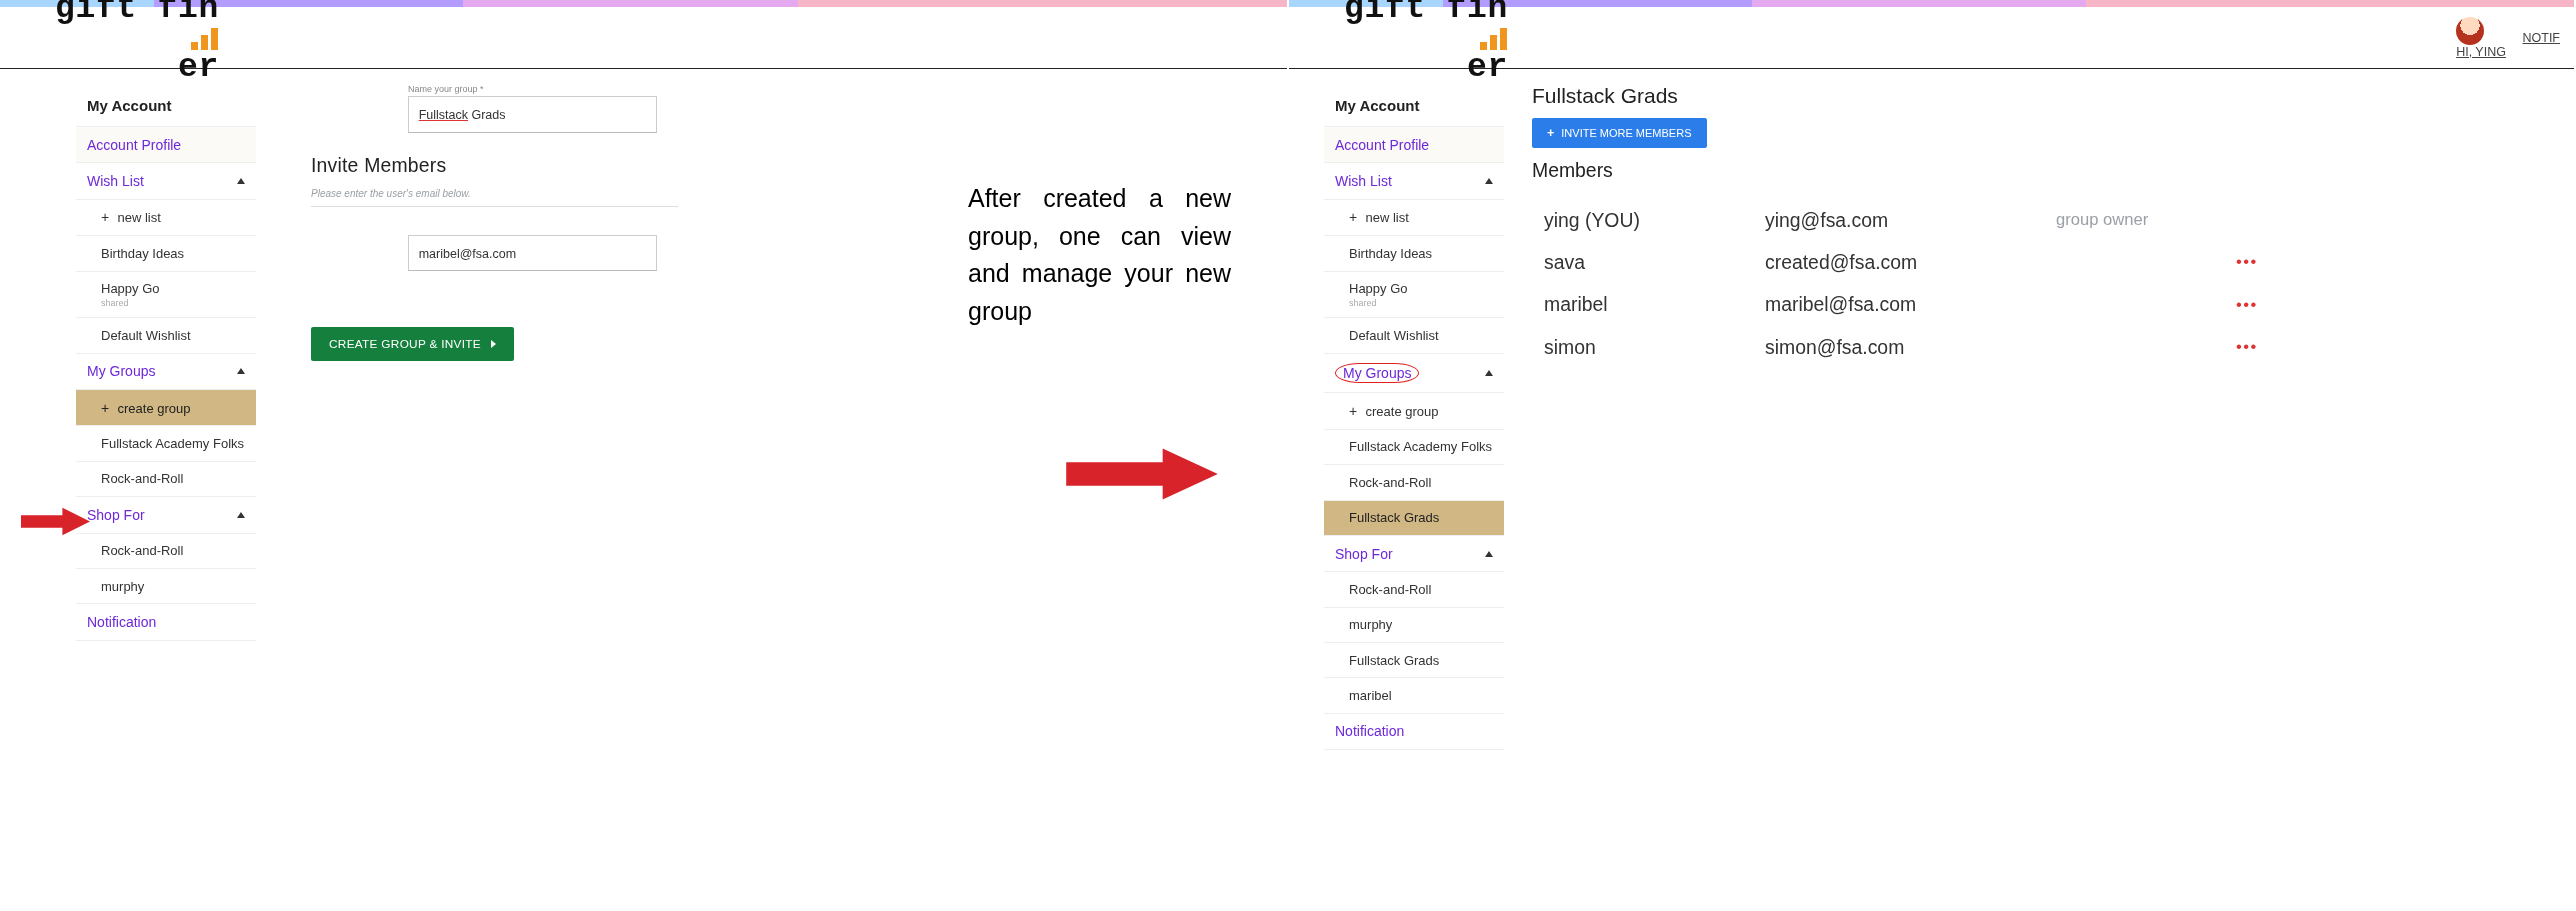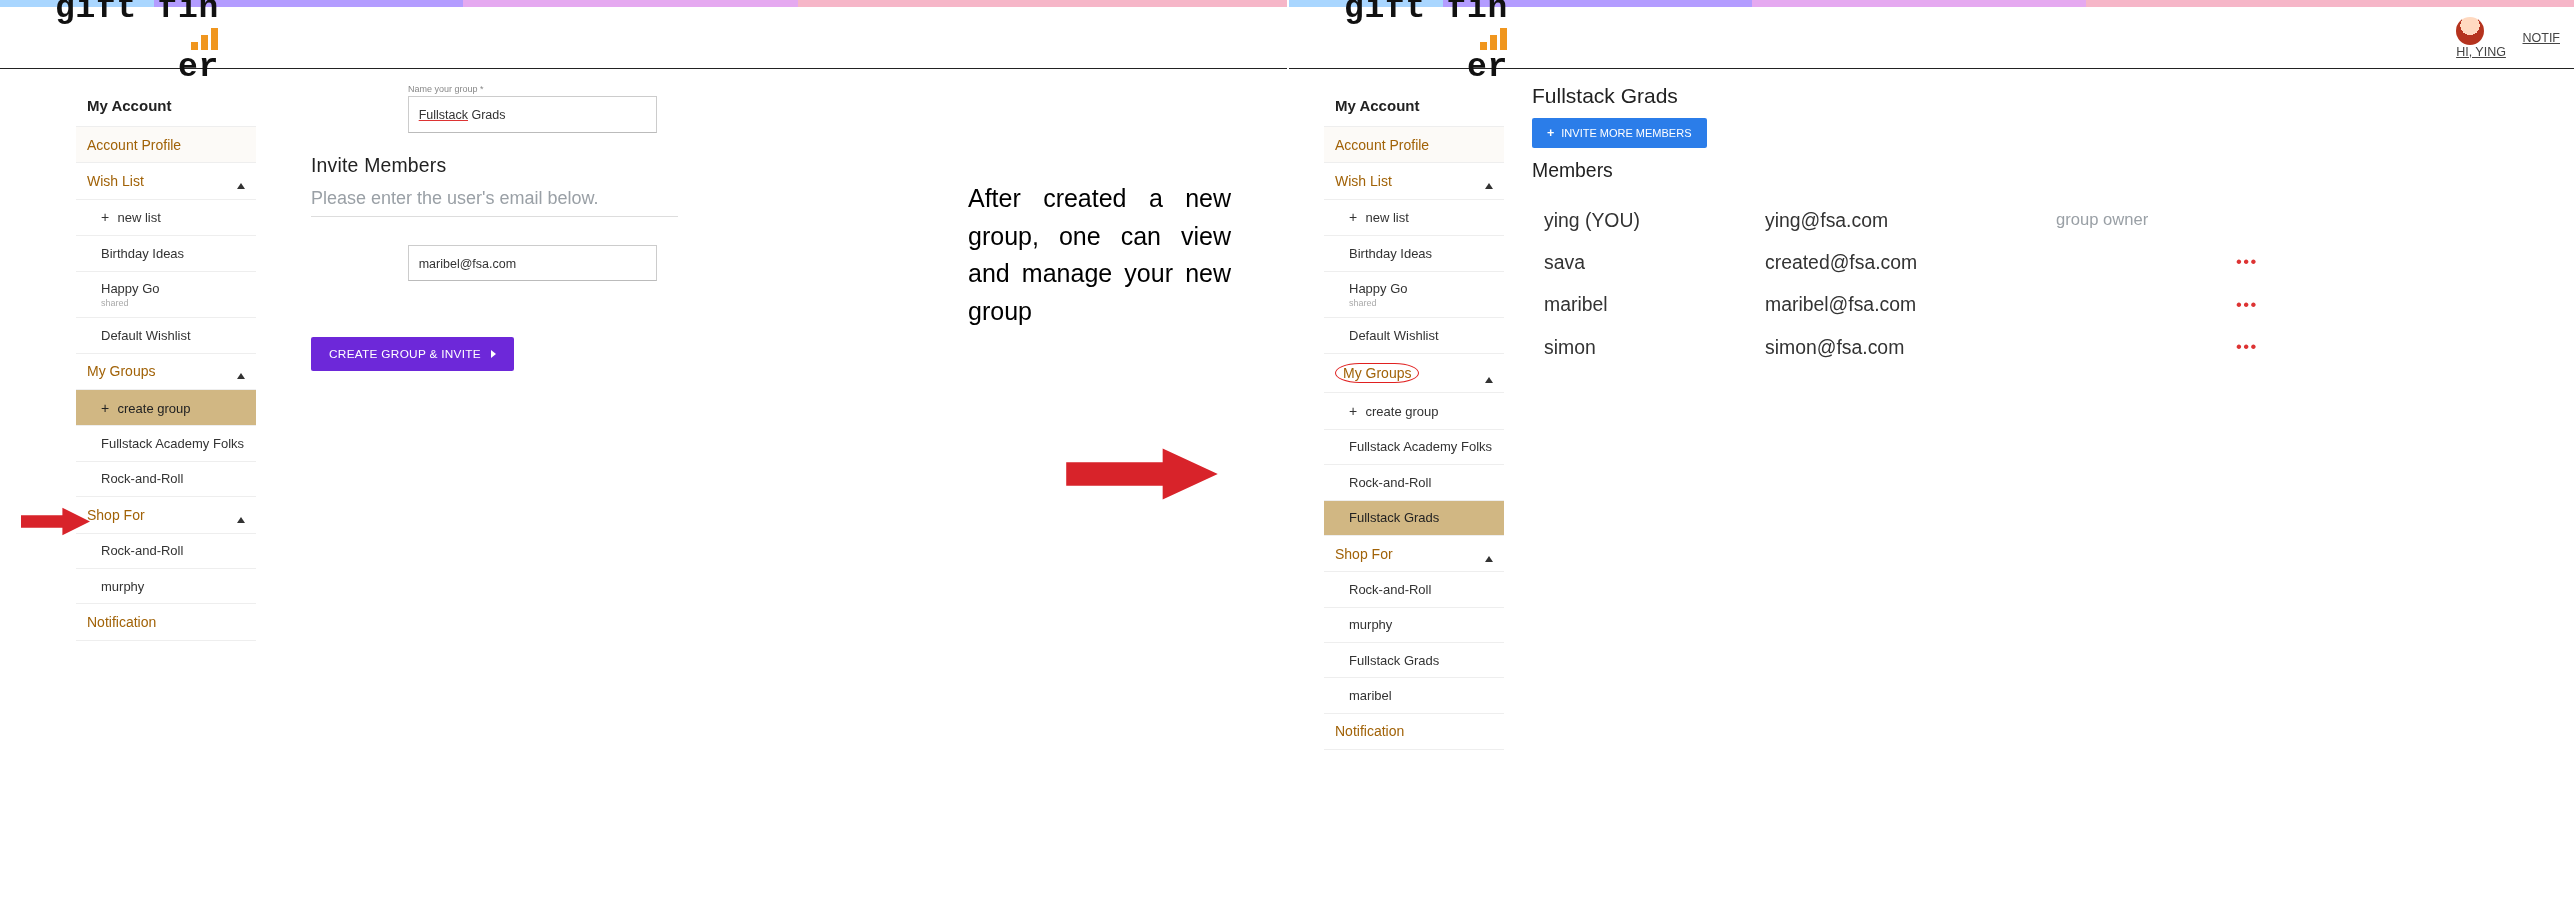--- a/index.html
+++ b/index.html
@@ -89,24 +89,24 @@
     font-size: 15px;
     padding: 12.5px 11px;
   }
   .side-item, .side-sub, .side-subx, .side-title {
     border-bottom: 0.7px solid #eee;
   }
   .side-item {
     padding: 9.7px 11px;
     font-size: 14px;
     display: flex;
-    align-items: flex-end;
+    align-items: center;
     justify-content: space-between;
     cursor: pointer;
-    color: #a16207;
+    color: #6d28d9;
   }
   .side-item.light { background: #fcfaf7; }
   .side-sub {
     padding: 9.7px 11px 9.7px 25px;
     font-size: 13px;
     color: #333;
     cursor: pointer;
   }
   .side-sub .subtext { display:block; font-size: 9px; color:#aaa; margin-top:1.4px; }
   .side-sub.selected { background: #d1b783; color:#222; font-weight:500; }
@@ -145,24 +145,24 @@
   .text-input {
     width: 100%;
     border: 0.7px solid #ccc;
     border-bottom: 1.4px solid #bbb;
     padding: 11px 9.7px 9.7px;
     font-size: 12.5px;
     font-family: inherit;
     color: #333;
   }
   .underline-red { text-decoration: underline; text-decoration-color: #d33; text-decoration-thickness: 1.4px; }
-  .hint { color: #9aa0a6; font-size: 18px; margin: 4.2px 0 7px; }
+  .hint { color: #9aa0a6; font-size: 10px; margin: 4.2px 0 7px; font-style: italic; }
   .hint-line { width: 367px; border-bottom: 0.7px solid #ddd; margin-bottom: 28px; }
   .primary-btn {
-    background: #6d28d9;
+    background: #15803d;
     color: #fff;
     border: none;
     padding: 9.7px 18px;
     font-size: 11.8px;
     letter-spacing: 0.3px;
     display: inline-flex;
     align-items: center;
     gap: 9.7px;
     cursor: pointer;
     border-radius: 2.1px;

